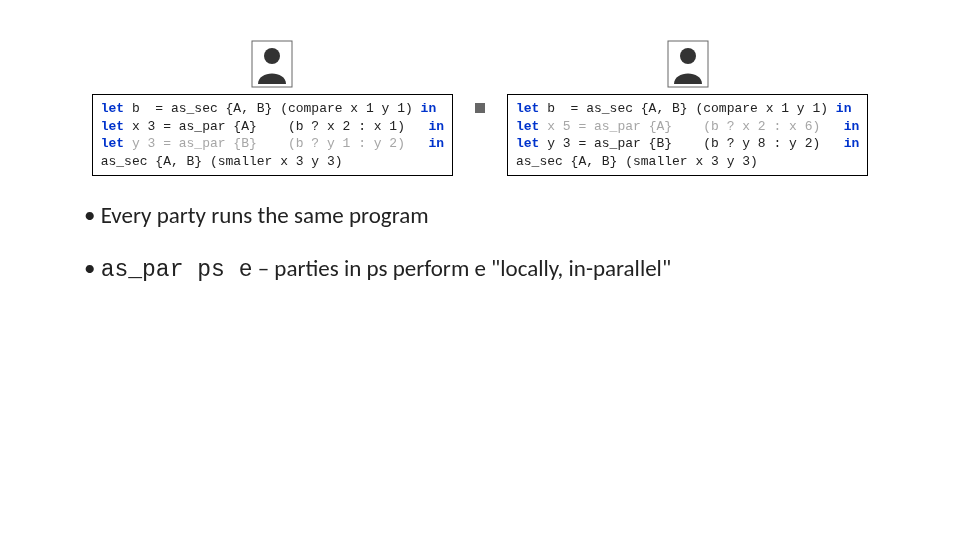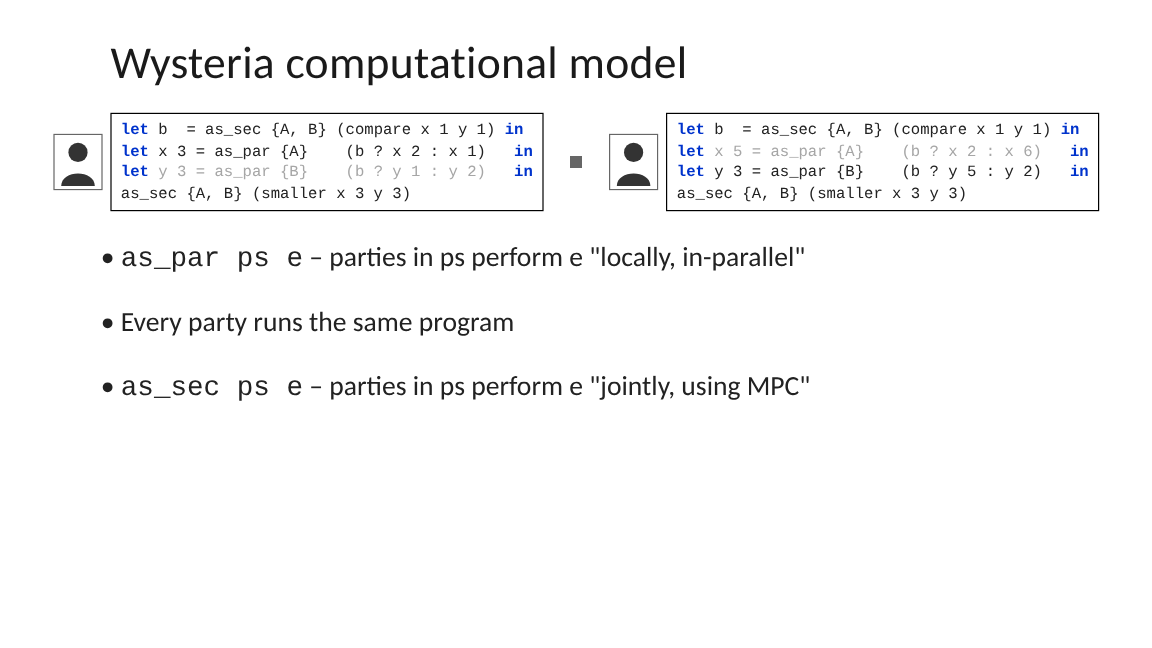--- a/index.html
+++ b/index.html
@@ -1,36 +1,35 @@
 <!DOCTYPE html>
 <html><head>
 <meta charset="utf-8">
 <style>
   * { box-sizing: border-box; margin: 0; padding: 0; }
   html, body { width: 960px; height: 540px; background: #fff; font-family: Calibri, "Segoe UI", Arial, sans-serif; color: #000; }
   .slide { width: 960px; height: 540px; position: relative; padding: 30px 0 0 0; }
   .title { font-size: 38px; font-weight: 400; color: #1a1a1a; margin: 0 0 18px 92px; letter-spacing: 0.2px; }
   .party-row { display: flex; align-items: center; justify-content: center; gap: 22px; margin: 10px auto 18px auto; }
-  .party-block { display: flex; flex-direction: row; align-items: center; gap: 6px; }
+  .party-block { display: flex; flex-direction: column; align-items: center; gap: 6px; }
   .avatar { width: 42px; height: 48px; }
   .codebox { border: 1px solid #000; padding: 5px 8px; font-family: Consolas, "Courier New", monospace; font-size: 13px; line-height: 1.35; white-space: pre; color: #222; }
   .codebox .kw { color: #0033cc; font-weight: bold; }
   .codebox .gray { color: #a6a6a6; }
   .divider { width: 10px; height: 10px; background: #666; }
   .bullets { margin: 24px 0 0 84px; }
   .bullets li { list-style: none; font-size: 23px; color: #222; margin: 0 0 22px 0; line-height: 1.35; }
   .bullets li::before { content: "• "; }
   .mono { font-family: Consolas, "Courier New", monospace; }
 </style>
 </head>
 <body>
 
 <div class="slide">
 
-  <h1 class="title">Wysteria computational model</h1>
 
   <div class="party-row">
 
     <div class="party-block">
       <svg class="avatar" viewBox="0 0 42 48">
         <rect x="1" y="1" width="40" height="46" fill="#fff" stroke="#666" stroke-width="1"></rect>
         <circle cx="21" cy="16" r="8" fill="#333"></circle>
         <path d="M7 44 C7 30 35 30 35 44 Z" fill="#333"></path>
       </svg>
       <div class="codebox"><span class="kw">let</span><span> b  = as_sec {A, B} (compare x 1 y 1) </span><span class="kw">in</span>
@@ -42,25 +41,24 @@
     <div class="divider"></div>
 
     <div class="party-block">
       <svg class="avatar" viewBox="0 0 42 48">
         <rect x="1" y="1" width="40" height="46" fill="#fff" stroke="#666" stroke-width="1"></rect>
         <circle cx="21" cy="16" r="8" fill="#333"></circle>
         <path d="M7 44 C7 30 35 30 35 44 Z" fill="#333"></path>
       </svg>
       <div class="codebox"><span class="kw">let</span><span> b  = as_sec {A, B} (compare x 1 y 1) </span><span class="kw">in</span>
 <span class="kw">let</span><span class="gray"> x 5 = as_par </span><span class="gray">{A}    (b ? x 2 : x 6)   </span><span class="kw">in</span>
-<span class="kw">let</span><span> y 3 = as_par {B}    (b ? y 5 : y 2)   </span><span class="kw">in</span>
+<span class="kw">let</span><span> y 3 = as_par {B}    (b ? y 8 : y 2)   </span><span class="kw">in</span>
 <span>as_sec {A, B} (smaller x 3 y 3)</span></div>
     </div>
 
   </div>
 
   <ul class="bullets">
+    <li><span>Every party runs the same program</span></li>
     <li><span class="mono">as_par ps e</span><span> – </span><span>parties in ps perform e "locally, in-parallel"</span></li>
-    <li><span>Every party runs the same program</span></li>
-    <li><span class="mono">as_sec ps e</span><span> – </span><span>parties in ps perform e "jointly, using MPC"</span></li>
   </ul>
 
 </div>
 
 </body></html>

